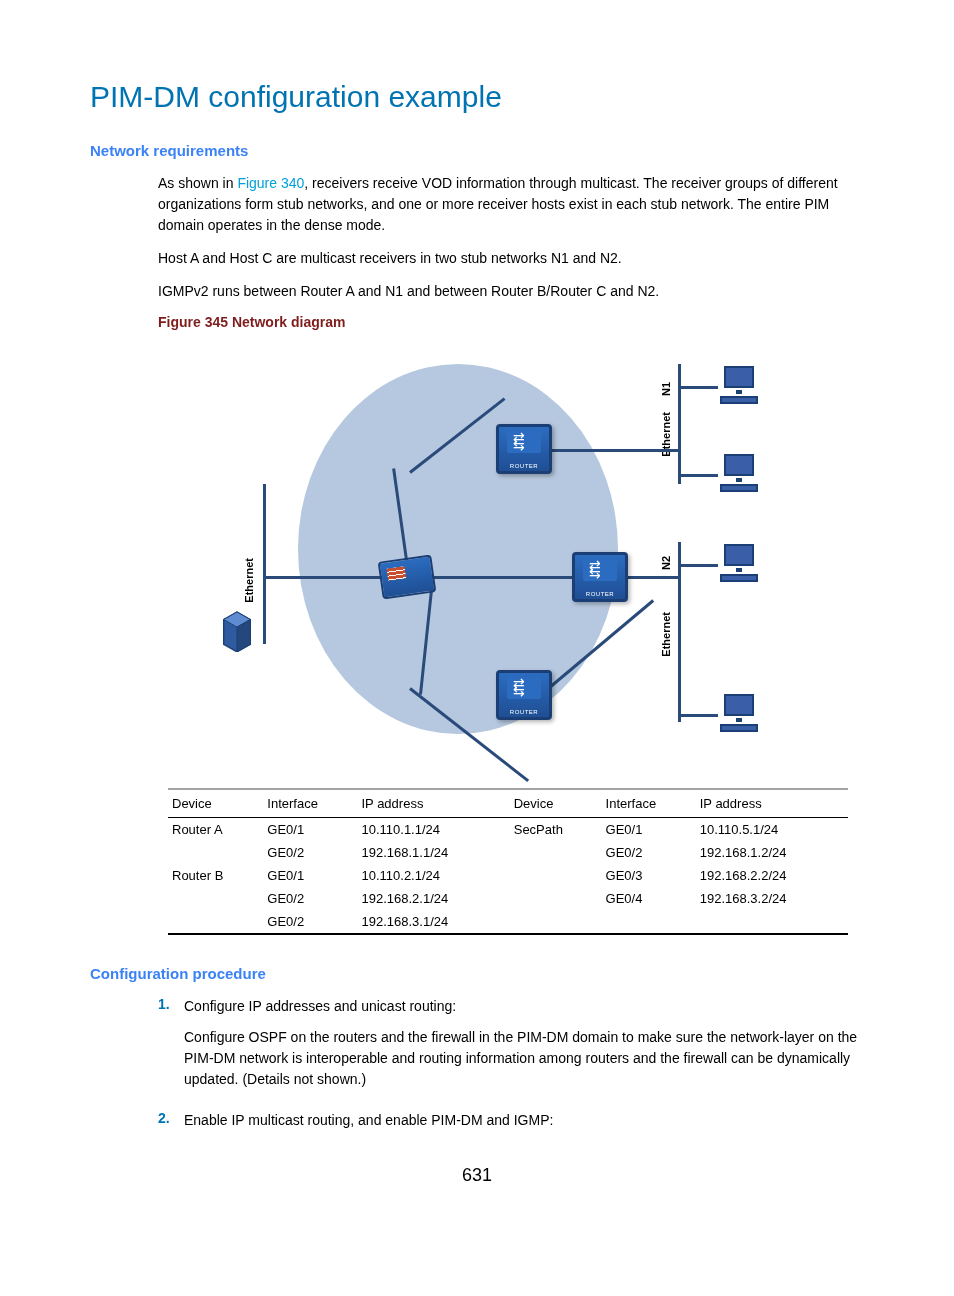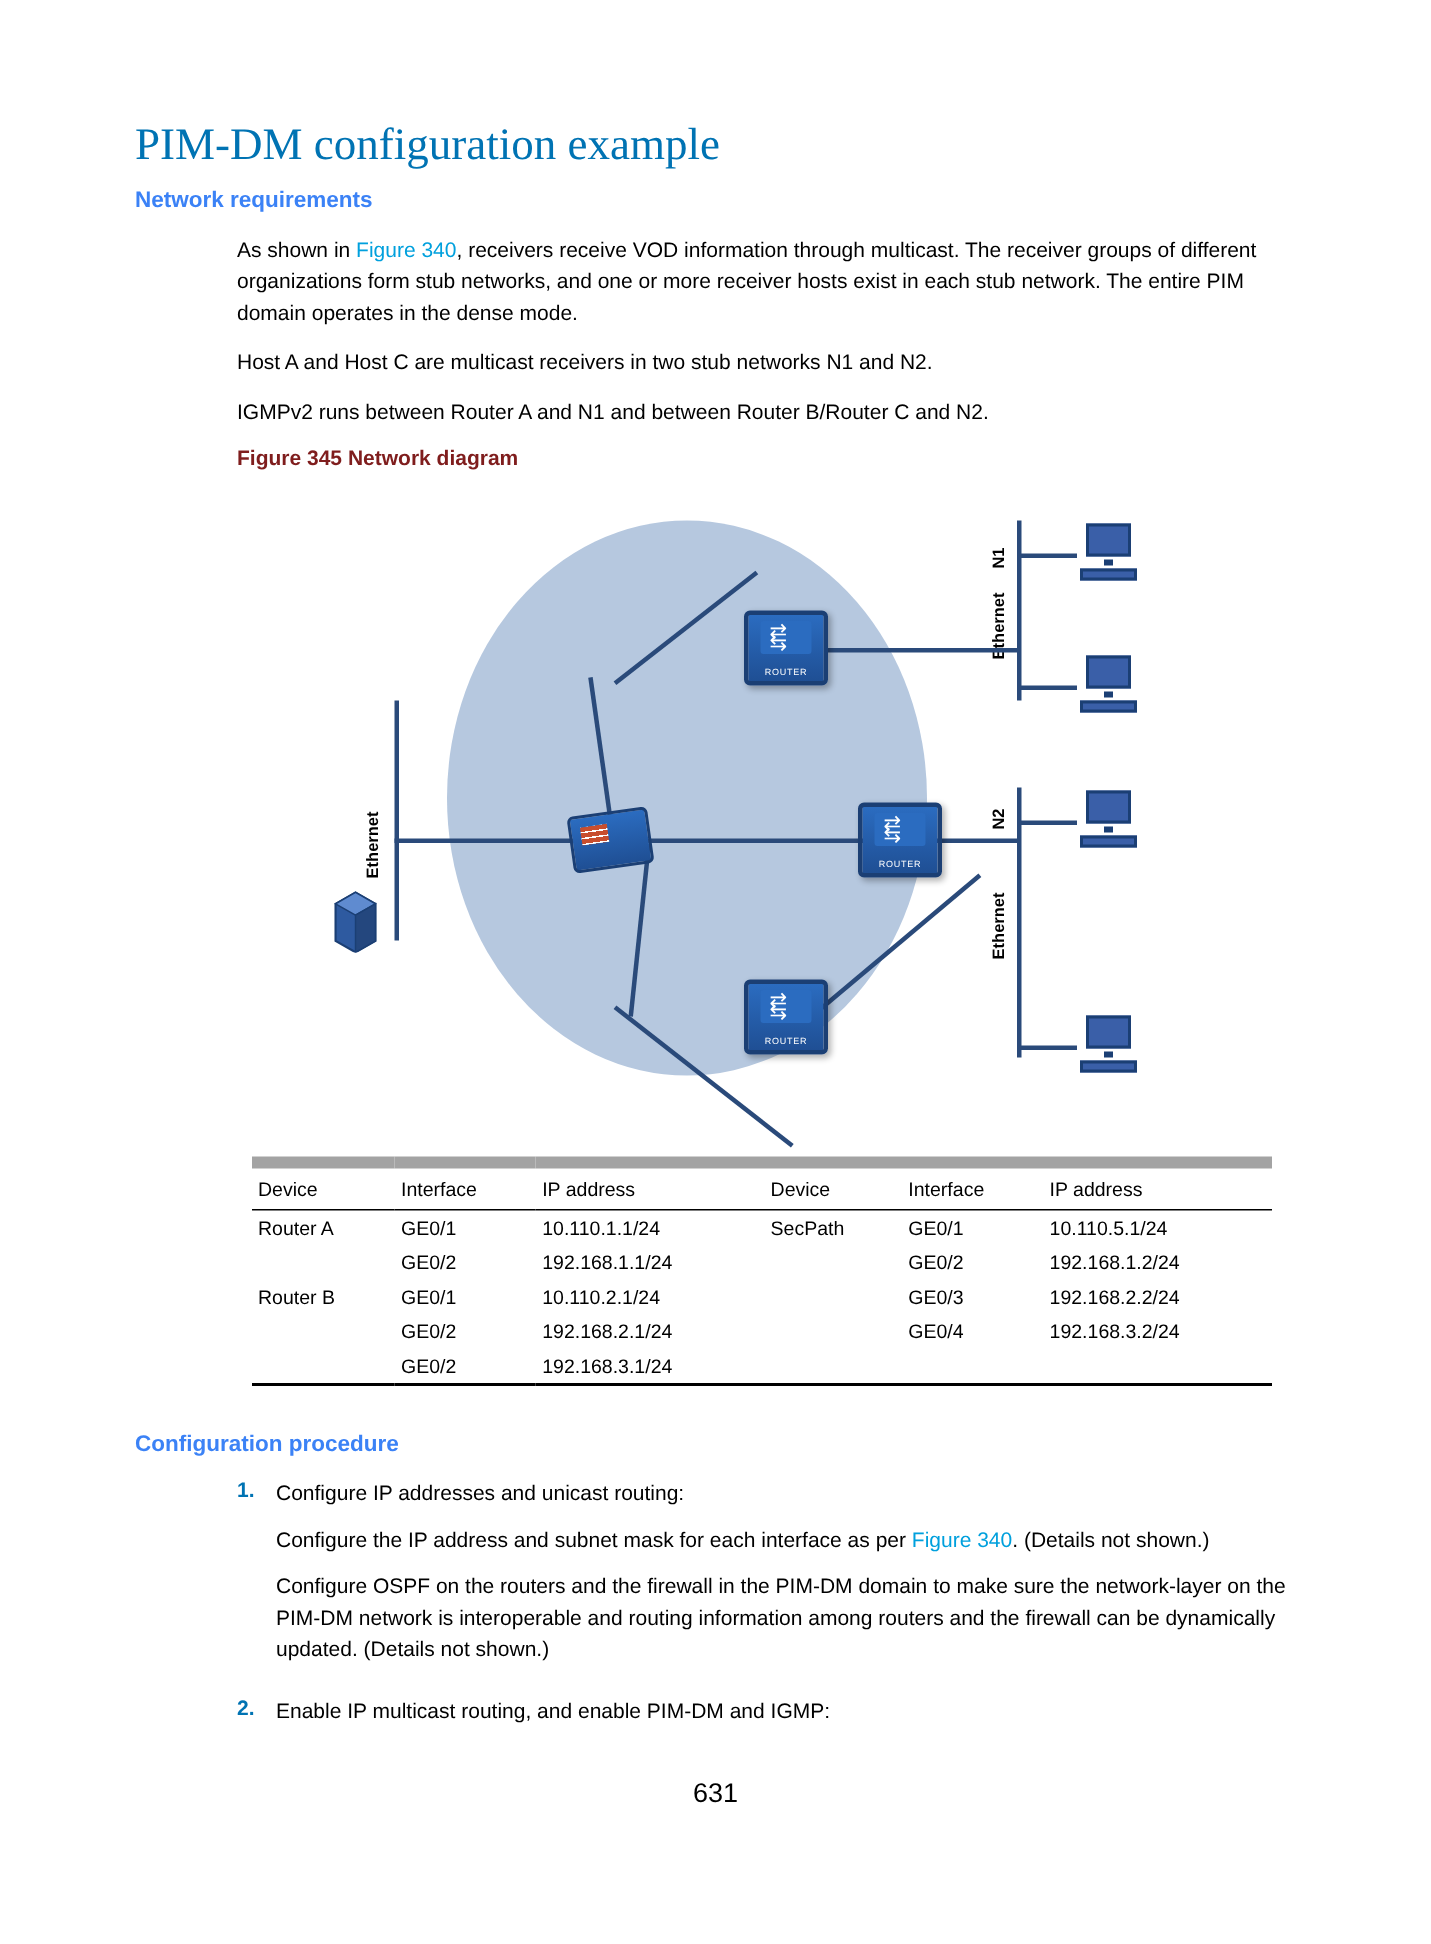--- a/index.html
+++ b/index.html
@@ -5,25 +5,25 @@
     * { box-sizing: border-box; margin: 0; padding: 0; }
     body {
       width: 954px;
       margin: 0 auto;
       background: #fff;
       font-family: Arial, Helvetica, sans-serif;
       color: #000;
       padding: 80px 90px 40px 90px;
     }
     h1 {
-      font-family: Liberation Serif, serif;
+      font-family: Liberation Sans, sans-serif;
       font-weight: 400;
       font-size: 30px;
       color: #0073b3;
-      margin-bottom: 11px;
+      margin-bottom: 28px;
     }
     h3 {
       font-family: "Segoe UI", Arial, sans-serif;
       font-weight: 600;
       font-size: 15px;
       color: #3b82f6;
       margin-bottom: 14px;
     }
     .body-text {
       font-size: 14px;
@@ -114,21 +114,21 @@
       font-weight: 600;
       writing-mode: vertical-rl;
       transform: rotate(180deg);
     }
     table.addr {
       width: 680px;
       margin: 0 0 30px 78px;
       border-collapse: collapse;
       font-size: 13px;
     }
-    table.addr thead tr { border-top: 8px solid #a3a3a3; border-bottom: 1px solid #000; }
+    table.addr thead tr { border-top: 2px solid #a3a3a3; border-bottom: 1px solid #000; }
     table.addr tbody tr:last-child td { border-bottom: 2px solid #000; }
     table.addr th {
       text-align: left;
       font-weight: 400;
       padding: 6px 4px;
     }
     table.addr td {
       padding: 4px 4px;
     }
     .proc-list {
@@ -308,23 +308,20 @@
     </tbody>
 </table>
 
 <h3>Configuration procedure</h3>
 
 <ol class="proc-list">
   <li class="proc-item">
     <span class="proc-num">1.</span>
     <div class="proc-body">
       <p>Configure IP addresses and unicast routing:</p>
-      <p>
-        <span>Configure the IP address and subnet mask for each interface as per </span><span class="link">Figure 340</span><span>. (Details not shown.)</span>
-      </p>
       <p>Configure OSPF on the routers and the firewall in the PIM-DM domain to make sure the network-layer on the PIM-DM network is interoperable and routing information among routers and the firewall can be dynamically updated. (Details not shown.)</p>
     </div>
   </li>
   <li class="proc-item">
     <span class="proc-num">2.</span>
     <div class="proc-body">
       <p>Enable IP multicast routing, and enable PIM-DM and IGMP:</p>
     </div>
   </li>
 </ol>

